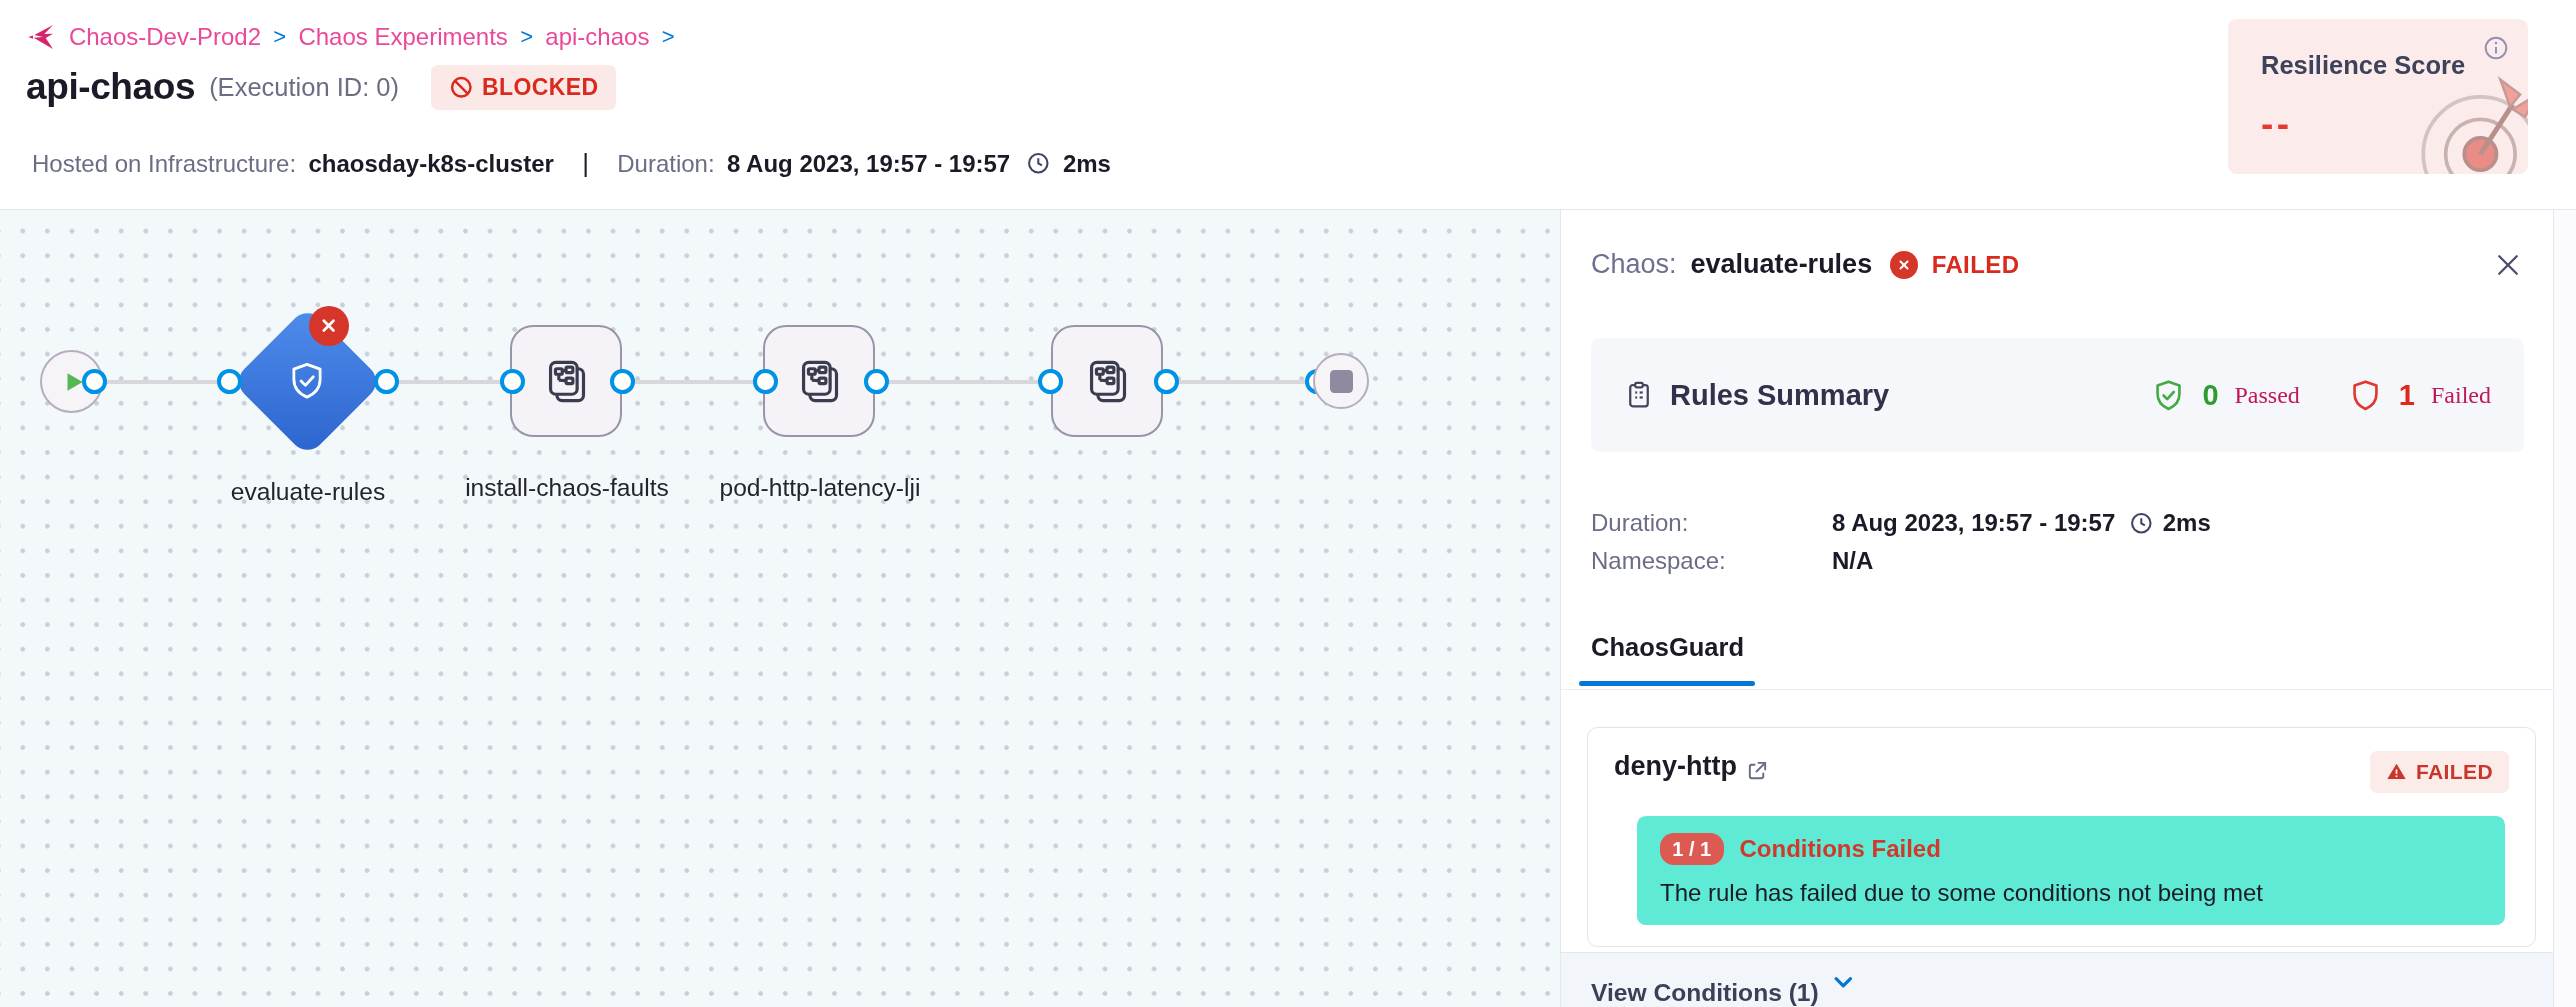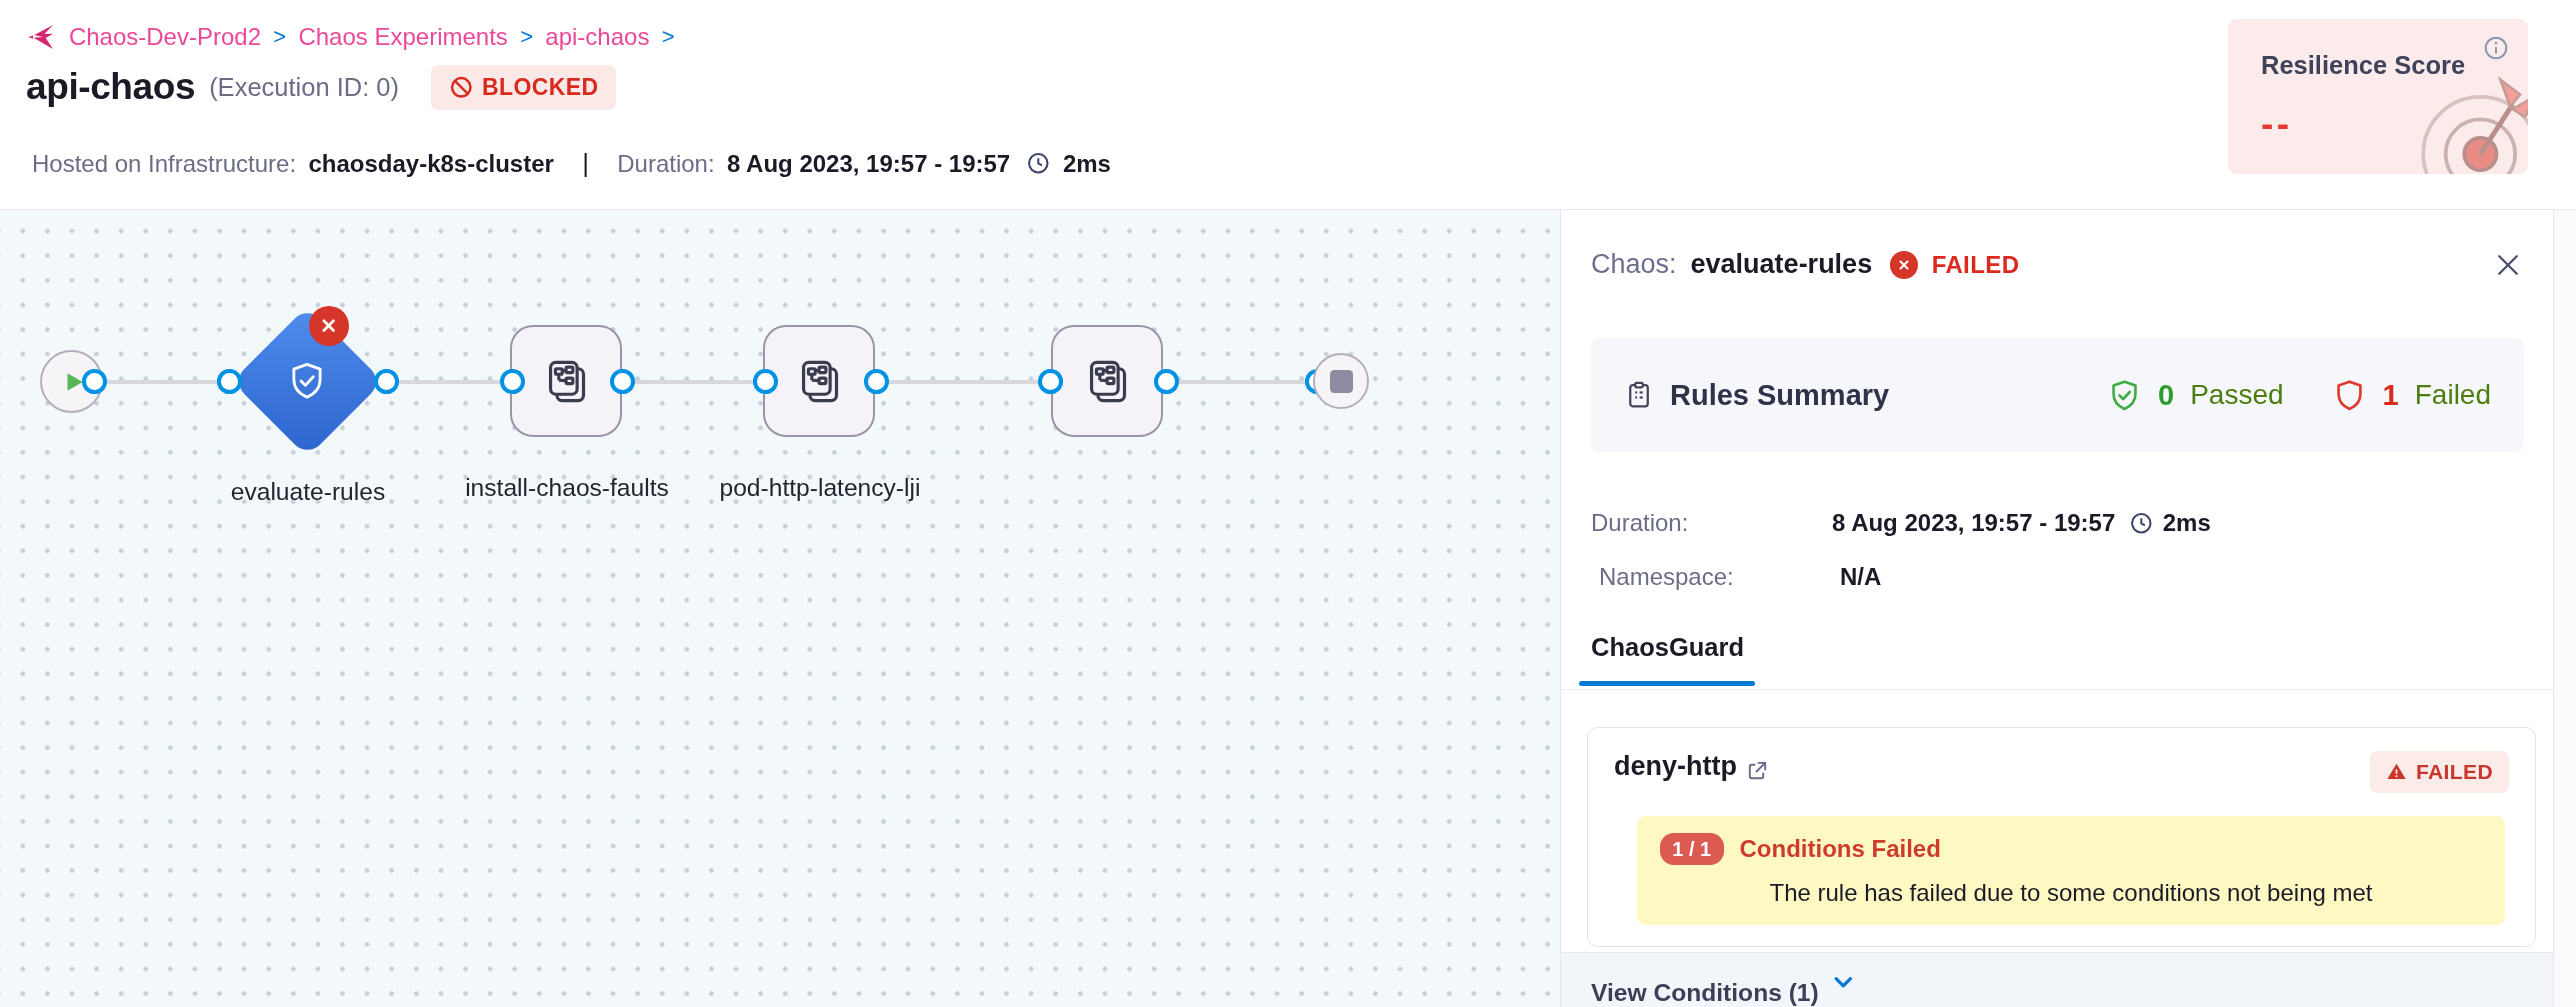--- a/index.html
+++ b/index.html
@@ -61,38 +61,38 @@
   .step-name { font-size:27px; font-weight:700; color:#1b1b28; }
   .step-status-badge { width:28px; height:28px; border-radius:50%; background:#d6352a; display:flex; align-items:center; justify-content:center; margin-left:3.5px; }
   .step-status { font-size:24px; font-weight:700; color:#da291d; letter-spacing:0.4px; }
   .close-btn { margin-left:auto; cursor:pointer; display:flex; }
 
   .rules-card { position:absolute; left:30px; top:128px; width:933px; height:114px; background:#f6f7fa; border-radius:8.8px; display:flex; align-items:center; padding:0 33px; }
   .rules-card-title { display:flex; align-items:center; gap:16px; font-size:29px; font-weight:600; color:#2f3248; }
   .rules-counts { margin-left:auto; display:flex; align-items:center; gap:16px; }
   .count-num.green { font-size:29px; font-weight:700; color:#2e9d30; }
   .count-num.red { font-size:29px; font-weight:700; color:#da291d; }
-  .count-label { font-size:28px; color:#4d7c0f; margin-right:32px; }
+  .count-label { font-size:24px; color:#be185d; margin-right:32px;font-family:Liberation Serif, serif; }
   .count-label.last { margin-right:0; }
 
   .kv-row { position:absolute; left:30px; display:flex; align-items:center; font-size:24px; }
   .kv-label { width:241px; color:#6b6d85; }
   .kv-value { color:#1b1b28; font-weight:600; display:flex; align-items:center; gap:8.8px; }
 
   .tab { position:absolute; left:30px; top:423px; font-size:25.5px; font-weight:700; color:#1b1b28; cursor:pointer; }
   .tab-underline { position:absolute; left:17.6px; top:471px; width:176px; height:5.3px; border-radius:2.6px; background:#0278d5; }
   .tab-border { position:absolute; left:0; top:479px; width:993px; height:0.9px; background:#ececf2; }
 
   .rule-card { position:absolute; left:26px; top:517px; width:949px; height:220px; background:#fff; border:1.8px solid #e1e2ea; border-radius:10.5px; padding:23px 26px; }
   .rule-card-head { display:flex; align-items:flex-start; }
   .rule-name-wrap { display:flex; align-items:flex-end; gap:8.8px; cursor:pointer; }
   .rule-name { font-size:27px; font-weight:700; color:#1b1b28; }
   .rule-status-badge { margin-left:auto; display:flex; align-items:center; gap:8.8px; background:#fbebe9; border-radius:7px; padding:8.8px 16px; }
   .rule-status-badge span { color:#c9372c; font-size:21px; font-weight:700; letter-spacing:0.4px; }
-  .conditions-alert { margin-top:23px; margin-left:23px; width:868px; background:#fef9c3; border-radius:8.8px; padding:17.6px 23px;text-align:center; }
+  .conditions-alert { margin-top:23px; margin-left:23px; width:868px; background:#5eead4; border-radius:8.8px; padding:17.6px 23px; }
   .alert-row1 { display:flex; align-items:center; gap:16px; }
   .ratio-pill { background:#dc5a51; color:#fff; font-size:20px; font-weight:700; border-radius:14px; padding:4.4px 12.3px; }
   .alert-title { color:#cf3a2c; font-size:24px; font-weight:600; }
   .alert-msg { margin-top:14px; color:#1b1b28; font-size:24px; }
 
   .panel-footer { position:absolute; left:0; top:742px; width:993px; height:56px; background:#f2f5fa; border-top:0.9px solid #e3e6ee; display:flex; align-items:center; padding:0 30px; gap:12.3px; cursor:pointer; }
   .view-conditions { font-size:24.6px; font-weight:600; color:#3c3f58;margin-top:25px; }
 
   .page-scrollbar { position:absolute; left:2553px; top:0; width:23px; height:1008px; background:#fbfbfd; border-left:0.9px solid #e6e7ee; }
 </style>
@@ -320,21 +320,21 @@
           <span style="display:flex; margin-left:5.3px;">
             <svg width="24.6" height="24.6" viewBox="0 0 24 24" fill="none" stroke="#3e4465" stroke-width="2">
                 <circle cx="12" cy="12" r="9"></circle>
                 <polyline points="12,7 12,12 15.5,14"></polyline>
               </svg>
           </span>
           <span>2ms</span>
         </span>
       </div>
 
-      <div class="kv-row" style="top:353px;margin-left:8px;">
+      <div class="kv-row" style="top:337px;">
         <span class="kv-label">Namespace:</span>
         <span class="kv-value">N/A</span>
       </div>
 
       <div class="tab">ChaosGuard</div>
       <div class="tab-underline"></div>
       <div class="tab-border"></div>
 
       <div class="rule-card">
         <div class="rule-card-head">

